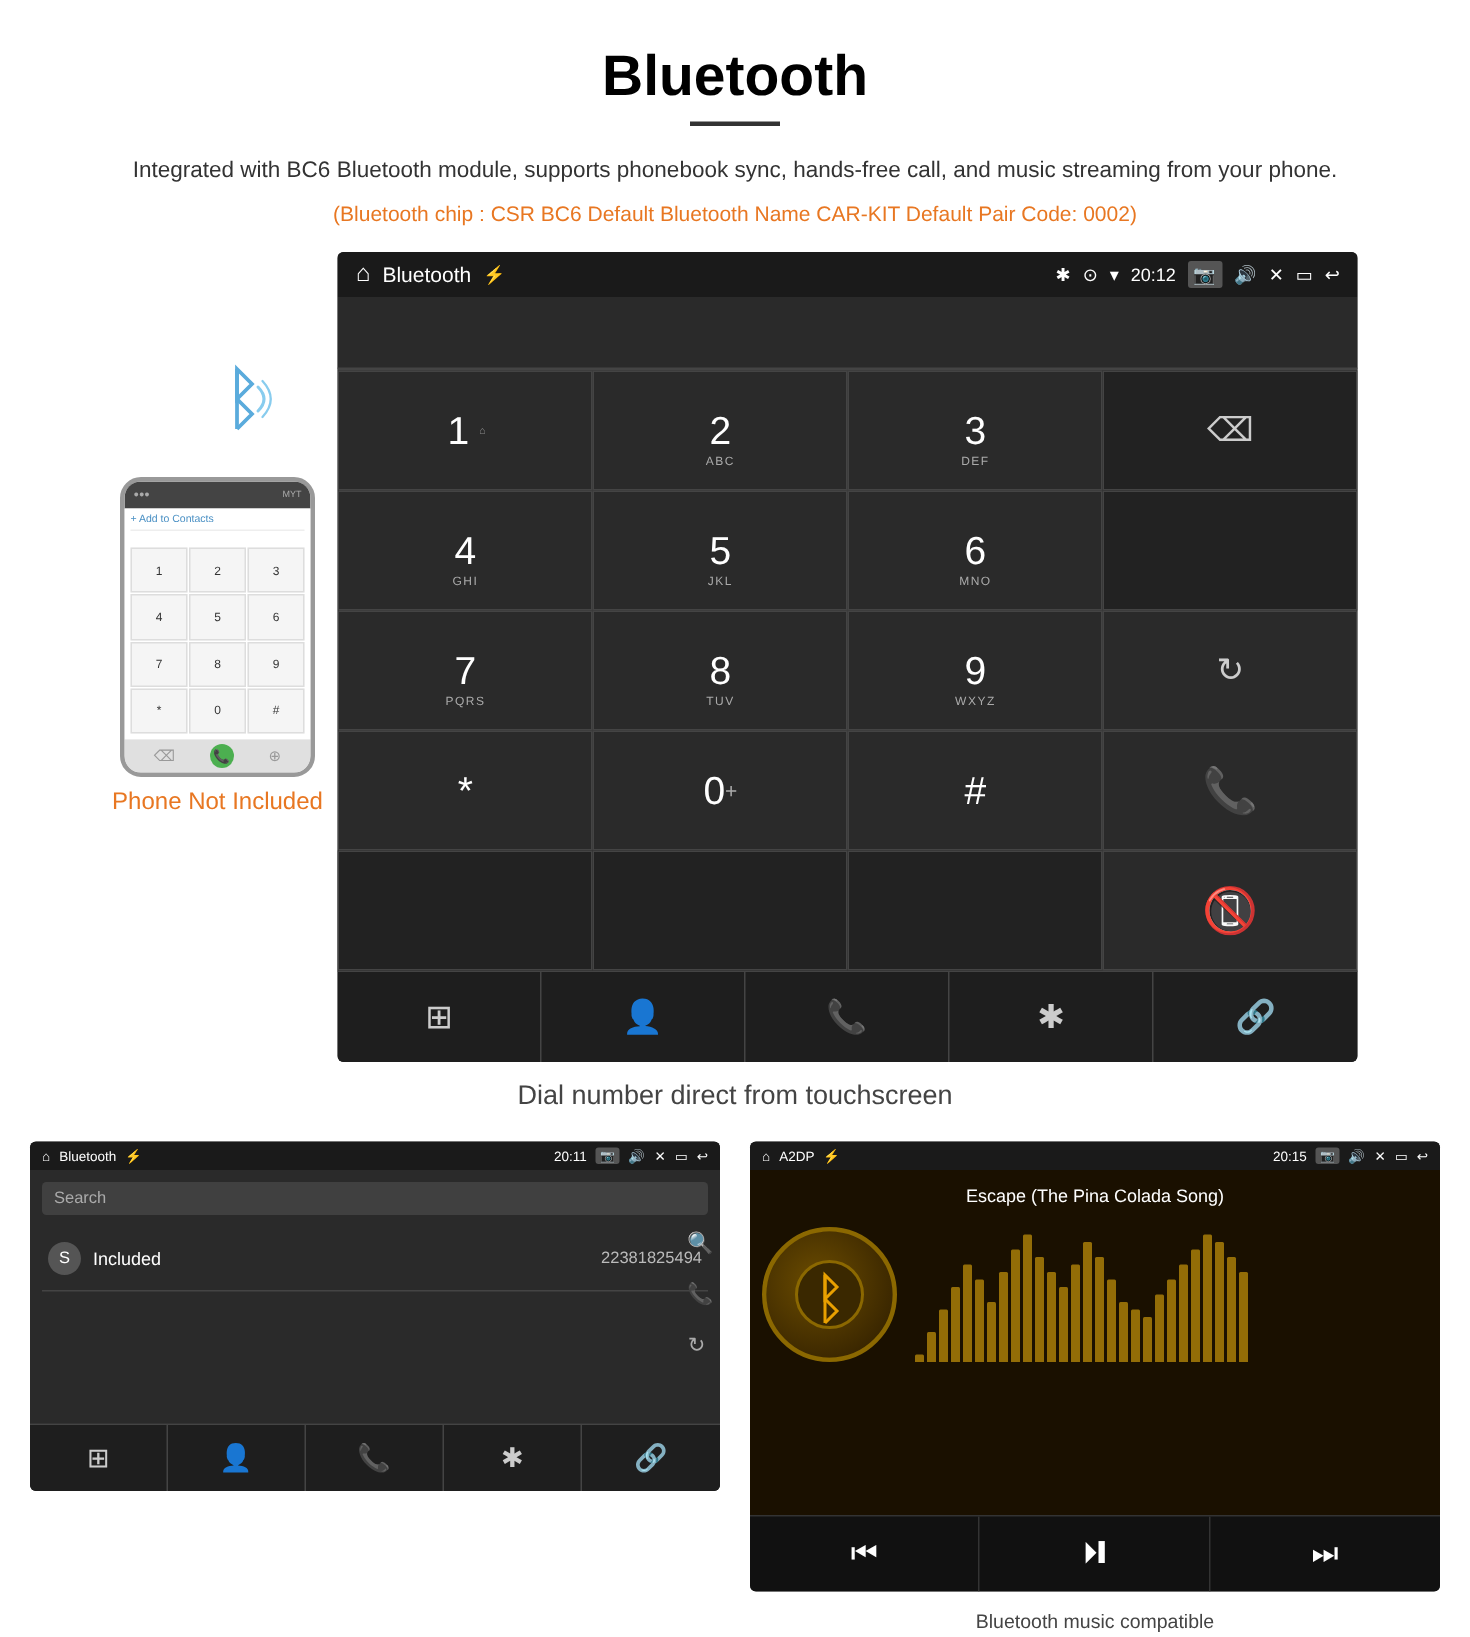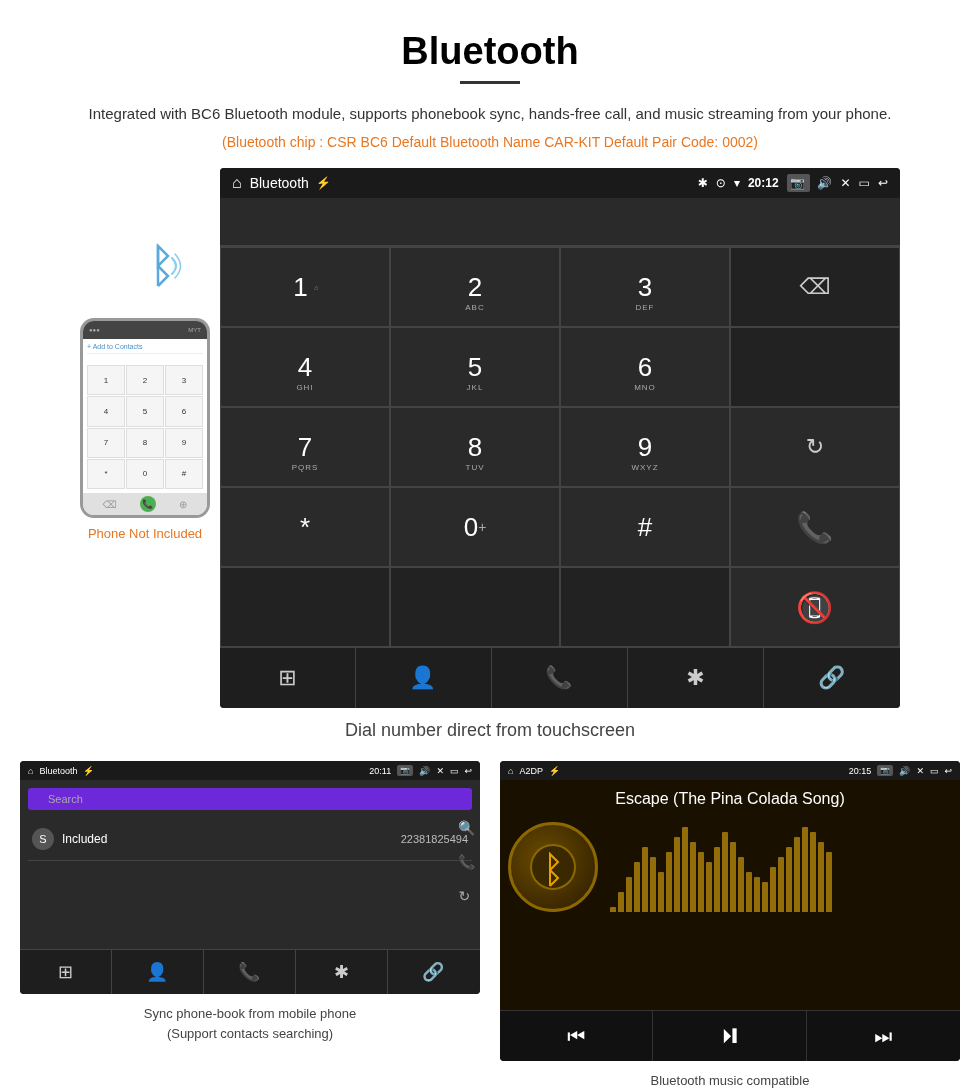--- a/index.html
+++ b/index.html
@@ -124,21 +124,21 @@
     .phone-bottom-bar {
       background: #e0e0e0;
       height: 22px;
       display: flex;
       align-items: center;
       justify-content: space-around;
       padding: 0 8px;
     }
     .phone-not-included {
       color: #e87722;
-      font-size: 13px;
+      font-size: 16px;
       margin-top: 8px;
       text-align: center;
     }
 
     
     .car-display {
       width: 680px;
       background: #2a2a2a;
       border-radius: 4px;
       overflow: hidden;
@@ -149,21 +149,21 @@
       align-items: center;
       padding: 6px 12px;
       gap: 8px;
       color: #fff;
       font-size: 12px;
     }
     .car-status-bar .home-icon { font-size: 16px; }
     .car-status-bar .bt-title { flex: 0 0 auto; font-size: 14px; font-weight: 500; }
     .car-status-bar .usb-icon { font-size: 12px; }
     .car-status-bar .right-icons { margin-left: auto; display: flex; align-items: center; gap: 8px; font-size: 12px; }
-    .car-status-bar .time { font-weight: bold; }
+    .car-status-bar .time { font-weight: normal; }
 
     
     .dialpad-grid {
       display: grid;
       grid-template-columns: repeat(4, 1fr);
       grid-template-rows: repeat(5, 1fr);
       border-top: 1px solid #444;
     }
     .dial-cell {
       border: 1px solid #444;
@@ -265,23 +265,23 @@
       color: #fff;
       font-size: 9px;
     }
     .mini-status-bar .mini-time { margin-left: auto; }
 
     
     .phonebook-content {
       padding: 8px;
     }
     .search-bar {
-      background: #6d28d9;
+      background: #404040;
       border-radius: 3px;
-      padding: 5px 20px;
+      padding: 5px 8px;
       color: #aaa;
       font-size: 11px;
       margin-bottom: 8px;
       display: flex;
       align-items: flex-start;
     }
     .contact-row {
       display: flex;
       align-items: center;
       padding: 10px 4px;
@@ -322,21 +322,21 @@
 
     
     .music-content {
       background: #1a1000;
       min-height: 230px;
       position: relative;
       overflow: hidden;
     }
     .music-song-title {
       color: #fff;
-      font-size: 16px;
+      font-size: 12px;
       text-align: center;
       padding: 10px 10px 6px;
     }
     .music-body {
       display: flex;
       align-items: center;
       padding: 8px;
       gap: 12px;
     }
     .album-art {
@@ -555,21 +555,20 @@
       </div>
 
       <div class="pb-bottom-bar">
         <div class="pb-action-cell">⊞</div>
         <div class="pb-action-cell" style="color:#e87722;">👤</div>
         <div class="pb-action-cell">📞</div>
         <div class="pb-action-cell">✱</div>
         <div class="pb-action-cell">🔗</div>
       </div>
     </div>
-    <div class="bottom-caption">Sync phone-book from mobile phone<br>(Support contacts searching)</div>
   </div>
 
   <div class="bottom-screen-wrap">
     <div class="mini-display">
 
       <div class="mini-status-bar">
         <span>⌂</span>
         <span>A2DP</span>
         <span>⚡</span>
         <span class="mini-time">20:15</span>

